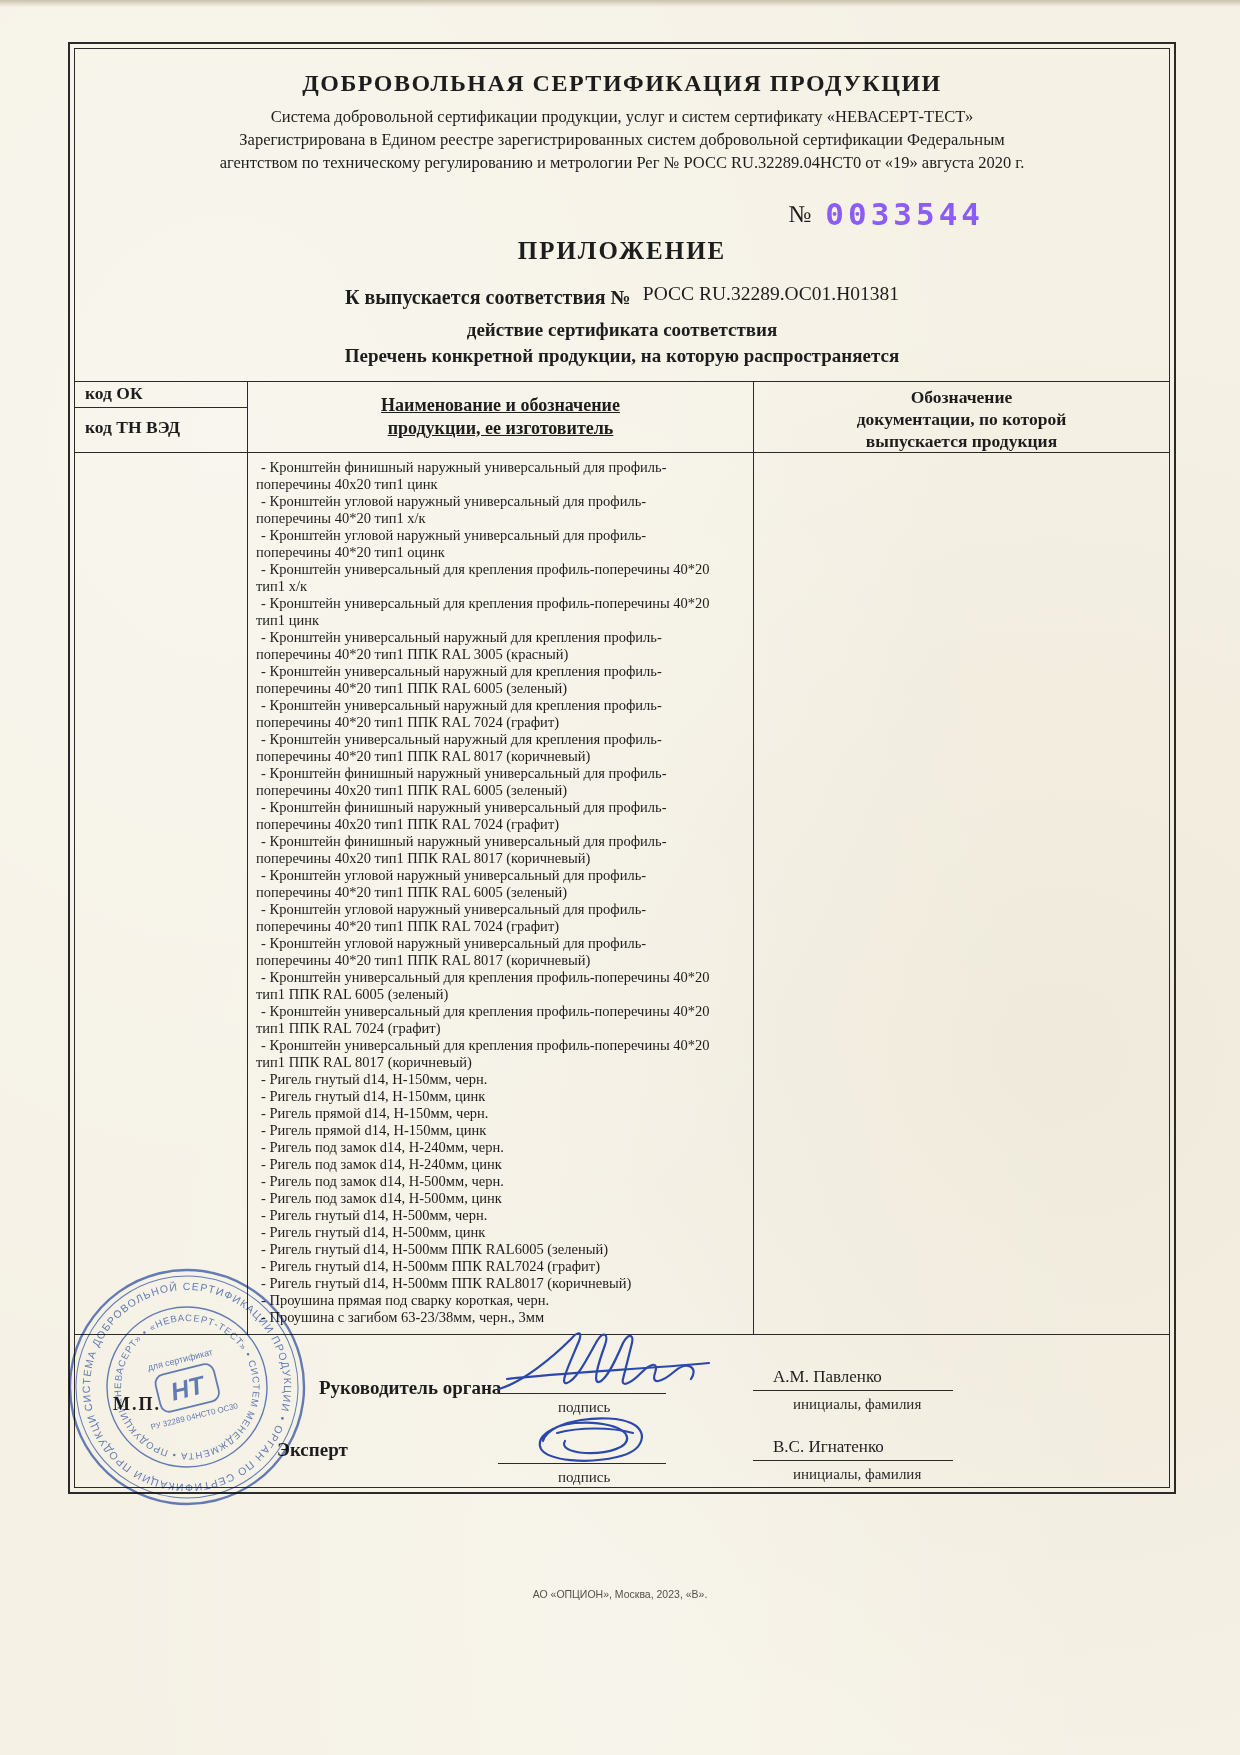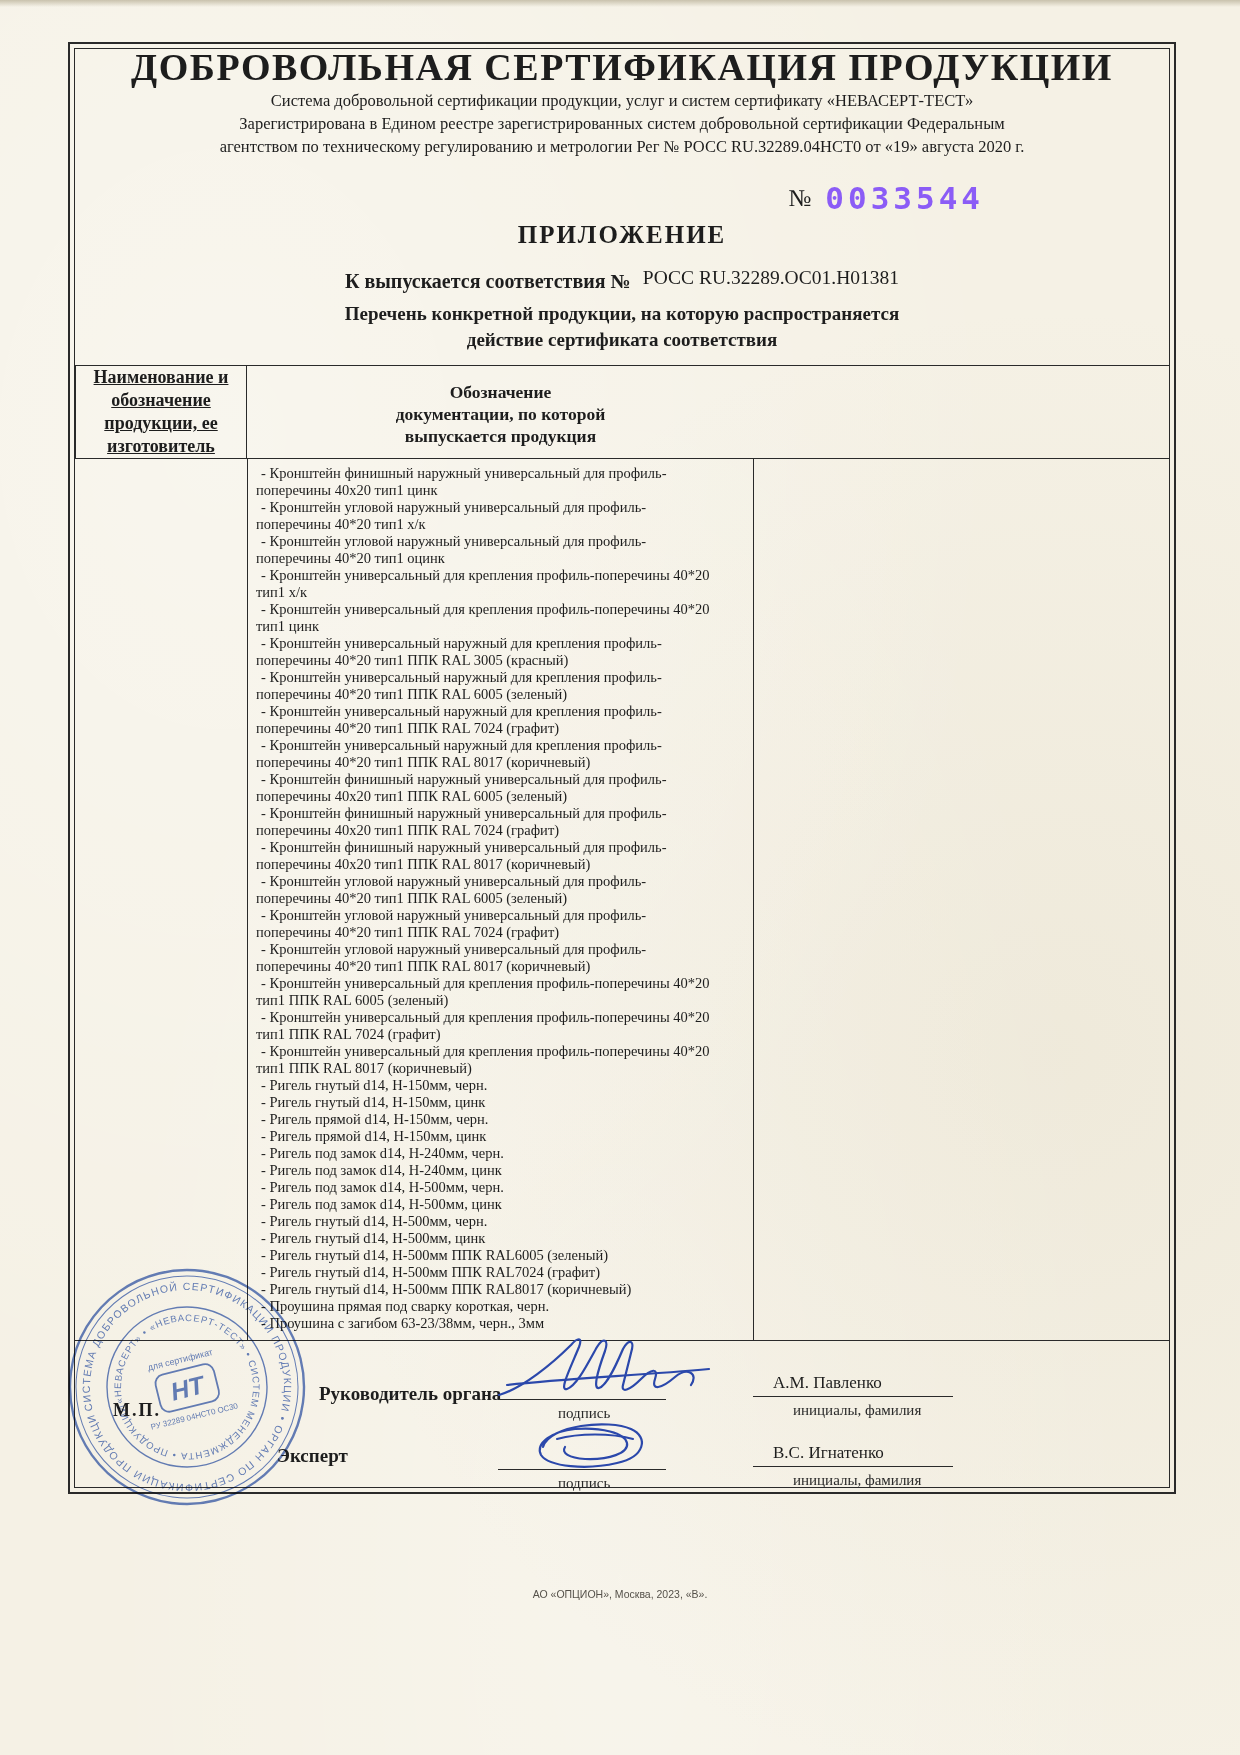--- a/index.html
+++ b/index.html
@@ -15,22 +15,22 @@
     overflow:hidden;
   }
   body::before{content:'';position:absolute;top:0;left:0;right:0;height:7px;
     background:linear-gradient(#c9c2ad, rgba(201,194,173,0));}
 
   .frame{position:absolute;left:68px;top:42px;width:1108px;height:1452px;
     border:2.5px solid #2a2a2a;padding:4px;box-sizing:border-box;}
   .frame-inner{border:1.5px solid #2a2a2a;width:100%;height:100%;
     box-sizing:border-box;position:relative;}
 
-  .doc-title{text-align:center;font-weight:bold;font-size:38px;letter-spacing:1.5px;
-    margin:0 8px 4px;line-height:36px;}
+  .doc-title{text-align:center;font-weight:bold;font-size:24px;letter-spacing:1.5px;
+    margin:16px 8px 4px;line-height:36px;}
   .sub-line{text-align:center;font-size:16.5px;line-height:23px;}
 
   .number-row{margin-top:22px;text-align:right;padding-right:185px;height:36px;}
   .number-label{font-size:24px;vertical-align:middle;}
   .number-value{font-family:"DejaVu Sans Mono", monospace;font-size:31px;font-weight:bold;
     color:#8b5cf6;letter-spacing:4px;margin-left:14px;vertical-align:middle;}
 
   .appendix-title{text-align:center;font-weight:bold;font-size:25px;letter-spacing:2px;
     line-height:38px;margin-top:0;}
   .cert-line{text-align:center;margin-top:14px;font-size:20px;line-height:26px;}
@@ -97,26 +97,30 @@
       <span class="number-label">№</span><span class="number-value">0033544</span>
     </div>
 
     <div class="appendix-title">ПРИЛОЖЕНИЕ</div>
 
     <div class="cert-line">
       <span class="cert-label">К выпускается соответствия №</span><span class="cert-value">РОСС RU.32289.ОС01.Н01381</span>
     </div>
 
     <div class="bold-sub-wrap">
+      <div class="bold-sub">действие сертификата соответствия</div>
       <div class="bold-sub">Перечень конкретной продукции, на которую распространяется</div>
-      <div class="bold-sub">действие сертификата соответствия</div>
     </div>
 
     <div class="ptable">
       <div class="thead">
+        <div>
+          <div class="th-c1-top">код ОК</div>
+          <div class="th-c1-bottom">код ТН ВЭД</div>
+        </div>
         <div class="th-c2">Наименование и обозначение
 продукции, ее изготовитель</div>
         <div class="th-c3">Обозначение
 документации, по которой
 выпускается продукция</div>
       </div>
       <div class="tbody">
         <div class="tb-c1"></div>
         <div class="tb-c2 items">
             <div class="item">- Кронштейн финишный наружный универсальный для профиль-поперечины 40х20 тип1 цинк</div>

